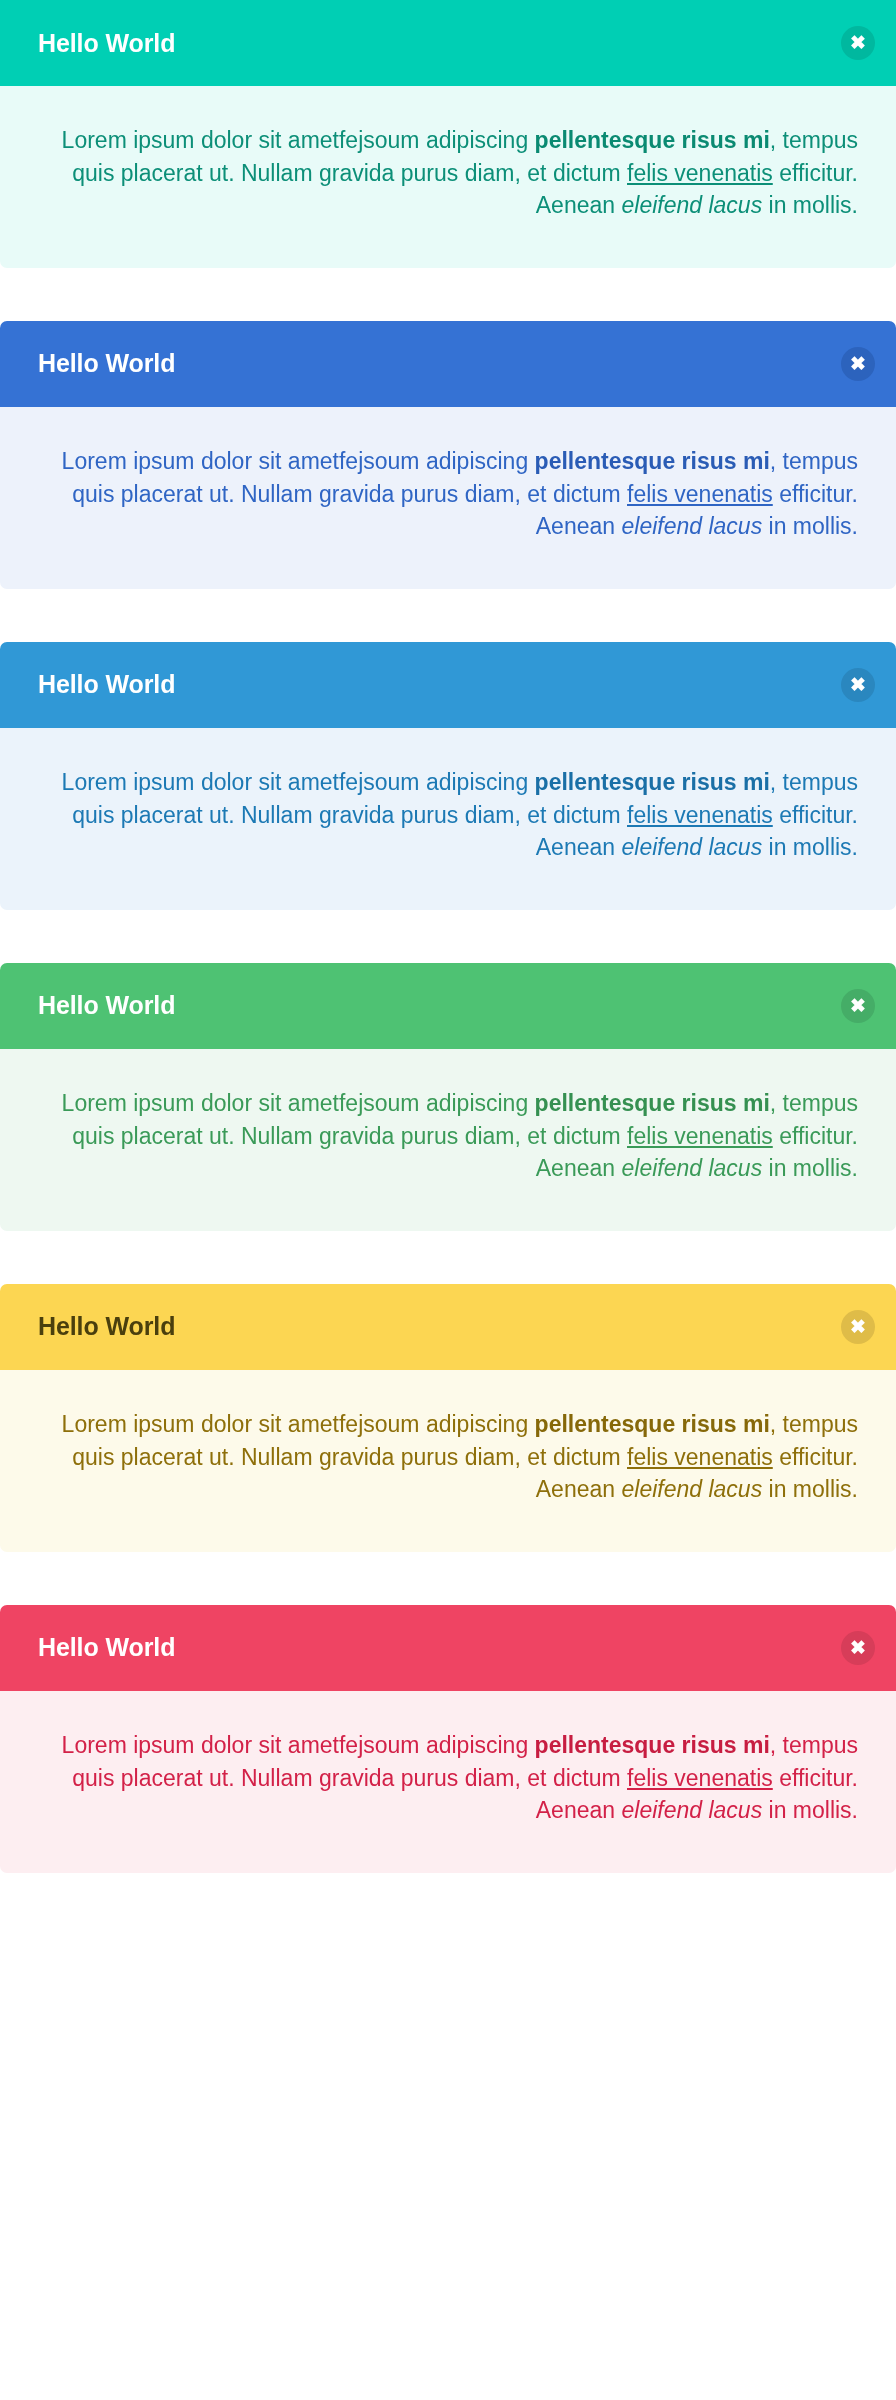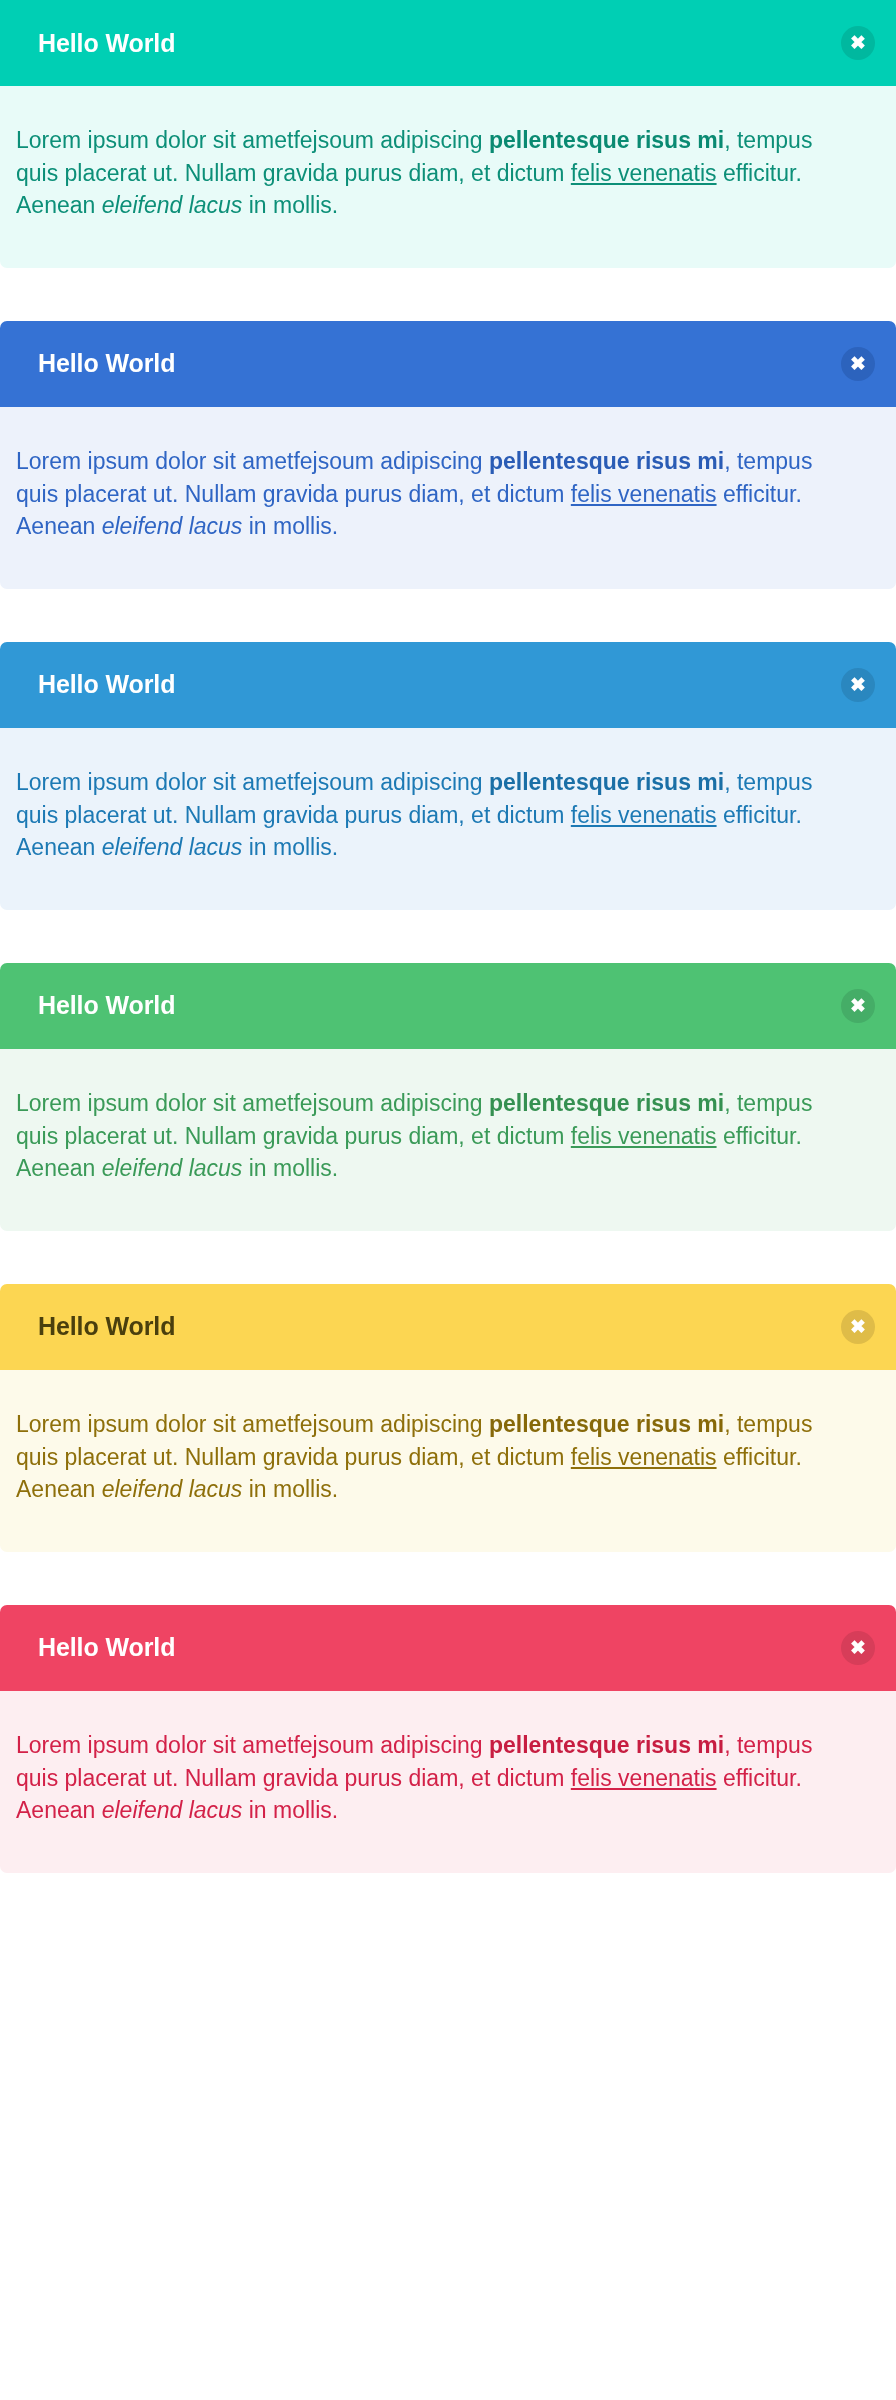--- a/index.html
+++ b/index.html
@@ -70,23 +70,24 @@
   }
   .close-glyph {
     font-size: 19px;
     font-weight: bold;
     line-height: 1;
     display: block;
     margin-top: -1px;
   }
 
   .alert-body {
-    padding: 38px 38px 46px 16px;
+    padding: 38px 38px 46px 38px;
     font-size: 23px;
     line-height: 1.42;
+    text-align: right;
   }
   .alert-body p {
     margin: 0;
   }
   .alert-body b { font-weight: bold; }
   .alert-body i { font-style: italic; }
   .alert-body a {
     text-decoration: underline;
     color: inherit;
   }

